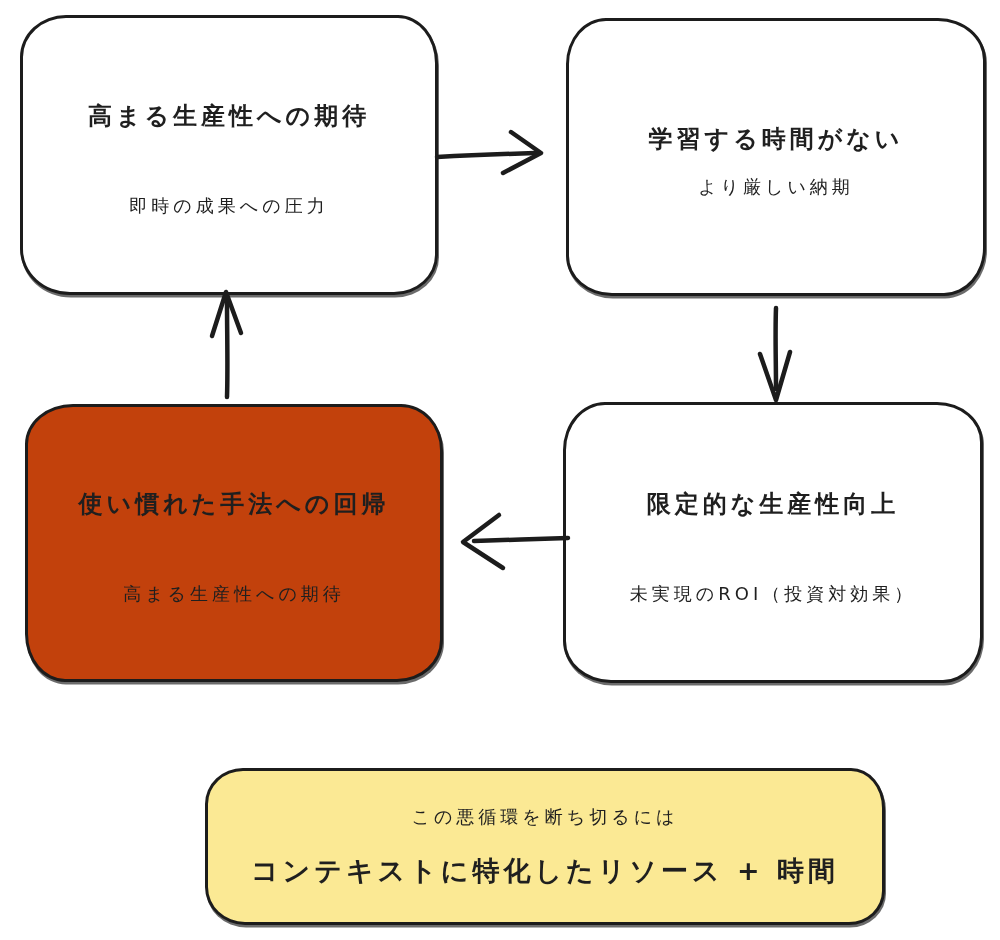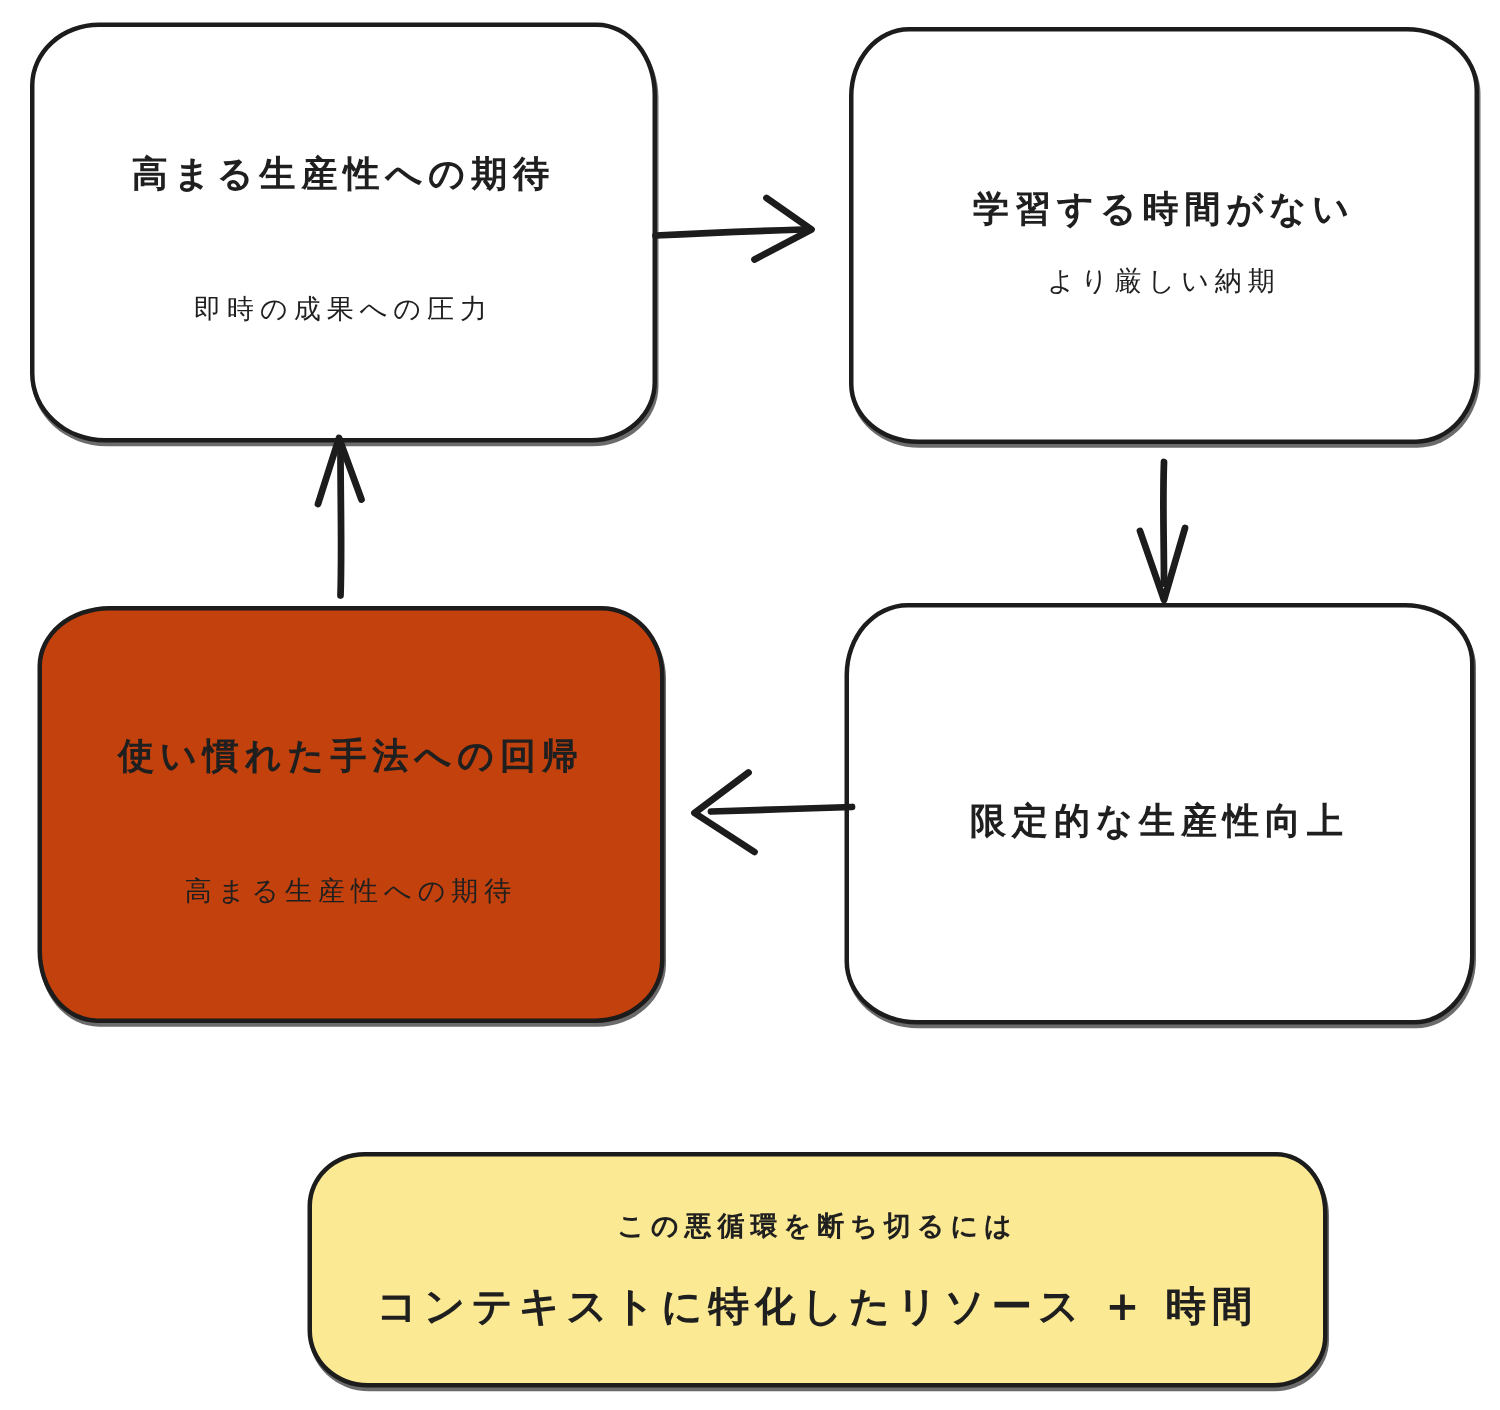--- a/index.html
+++ b/index.html
@@ -74,21 +74,21 @@
     box-shadow: 1px 2.5px 0 rgba(28,28,28,0.65);
     display: flex;
     flex-direction: column;
     align-items: center;
     justify-content: center;
     gap: 24px;
     text-align: center;
   }
   .solution-intro {
     font-size: 18px;
-    font-weight: 700;
+    font-weight: 400;
     letter-spacing: 4px;
     white-space: nowrap;
   }
   .solution-main {
     font-size: 27px;
     font-weight: 700;
     letter-spacing: 4px;
     white-space: nowrap;
   }
 </style>
@@ -102,20 +102,21 @@
     <div class="node-subtitle">即時の成果への圧力</div>
   </div>
 
   <div class="node node-tr" style="border-color: rgb(28, 28, 28); background: rgb(255, 255, 255); gap: 20px;">
     <div class="node-title">学習する時間がない</div>
     <div class="node-subtitle">より厳しい納期</div>
   </div>
 
   <div class="node node-br" style="border-color: rgb(28, 28, 28); background: rgb(255, 255, 255);">
     <div class="node-title">限定的な生産性向上</div>
+    <div class="node-subtitle">未実現のROI（投資対効果）</div>
   </div>
 
   <div class="node node-bl" style="border-color: rgb(28, 28, 28); background: #c2410c;">
     <div class="node-title">使い慣れた手法への回帰</div>
     <div class="node-subtitle">高まる生産性への期待</div>
   </div>
 
   <svg class="arrow" style="left:434px; top:120px;" width="136" height="72" viewBox="0 0 136 72">
     <path d="M 3 37 C 40 35, 68 34, 101 33" style="stroke: rgb(28, 28, 28);"></path>
     <path d="M 77 12 L 107 33 L 69 53" style="stroke: rgb(28, 28, 28);"></path>

